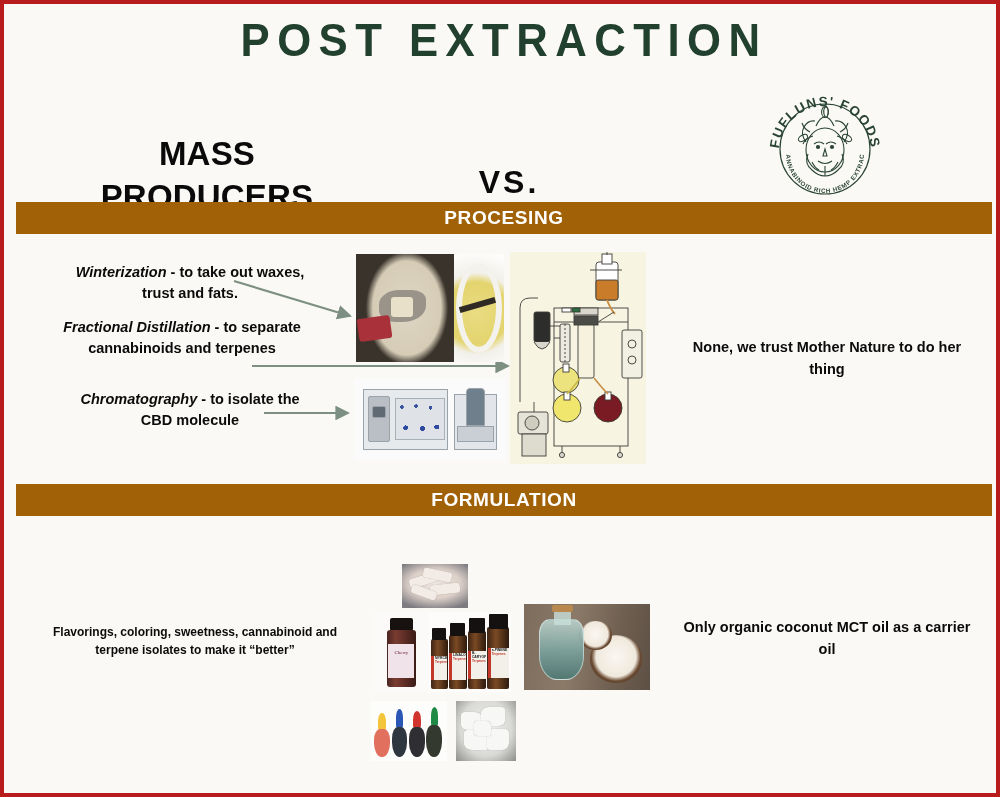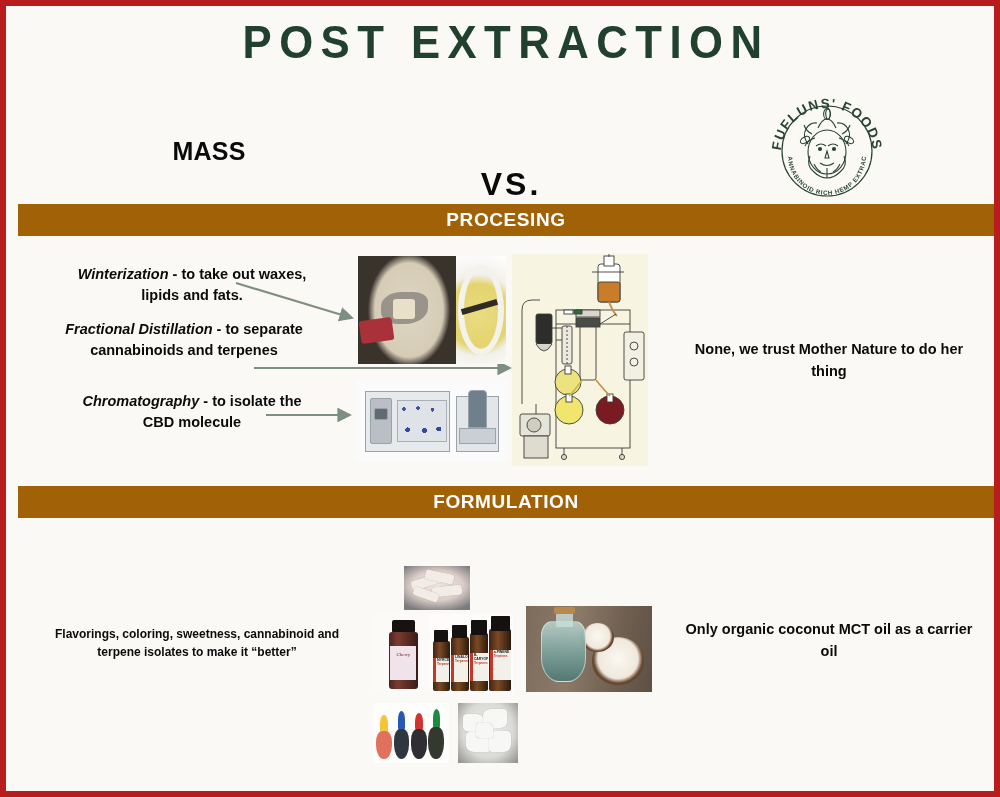--- a/index.html
+++ b/index.html
@@ -5,41 +5,41 @@
   * { box-sizing: border-box; margin: 0; padding: 0; }
   html, body {
     width: 1000px; height: 797px;
     background: #ffffff;
     font-family: "Liberation Sans", sans-serif;
   }
   #page {
     position: relative;
     width: 1000px; height: 797px;
     background: #faf9f5;
-    border: 6px solid #b91c1c;
+    border: 4px solid #b91c1c;
     overflow: hidden;
   }
 
   
   #title {
     position: absolute; left: 0; top: 8px; width: 1000px;
     text-align: center;
     font-size: 47px;
     font-weight: 700;
     letter-spacing: 8px;
     color: #22402e;
     font-family: "Liberation Sans Narrow", "Liberation Sans", sans-serif;
     transform: scaleX(0.93);
   }
 
   
   #mass-producers {
     position: absolute; left: 88px; top: 129px; width: 230px;
     text-align: center;
-    font-size: 25px; font-weight: 700; line-height: 1.30;
+    font-size: 33px; font-weight: 700; line-height: 1.30;
     color: #0a0a0a;
     letter-spacing: 0.2px;
   }
   #vs-label {
     position: absolute; left: 420px; top: 160px; width: 170px;
     text-align: center;
     font-size: 32px; font-weight: 700; letter-spacing: 3px;
     color: #0a0a0a;
   }
 
@@ -277,20 +277,21 @@
 </style>
 </head>
 <body>
 
 <div id="page">
 
   <div id="title">POST EXTRACTION</div>
 
   <div id="mass-producers">
     <div>MASS</div>
+    <div>PRODUCERS</div>
   </div>
 
   <div id="vs-label">VS.</div>
 
   <div id="logo">
     <svg width="118" height="110" viewBox="0 0 118 110" aria-hidden="true">
       <defs>
         <path id="arcTop" d="M 13,60 A 46,46 0 0 1 105,60" fill="none"></path>
         <path id="arcBot" d="M 20,62 A 39,39 0 0 0 98,62" fill="none"></path>
       </defs>
@@ -323,21 +324,21 @@
       </text>
       <text font-family="Liberation Sans, sans-serif" font-size="6.2" font-weight="bold" letter-spacing="0.7" fill="#2a4433">
         <textPath href="#arcBot" startOffset="50%" text-anchor="middle">CANNABINOID RICH HEMP EXTRACT</textPath>
       </text>
     </svg>
   </div>
 
   <div class="section-bar" id="bar-processing">PROCESING</div>
 
   <div class="proc-item" id="proc-1">
-    <em>Winterization</em><span> - to take out waxes, lipids and fats.</span>
+    <em>Winterization</em><span> - to take out waxes, trust and fats.</span>
   </div>
   <div class="proc-item" id="proc-2">
     <em>Fractional Distillation</em><span> - to separate cannabinoids and terpenes</span>
   </div>
   <div class="proc-item" id="proc-3">
     <em>Chromatography</em><span> - to isolate the CBD molecule</span>
   </div>
 
   <svg class="arrow" id="arrow-1" style="left:228px; top:272px;" width="130" height="48">
     <defs>

